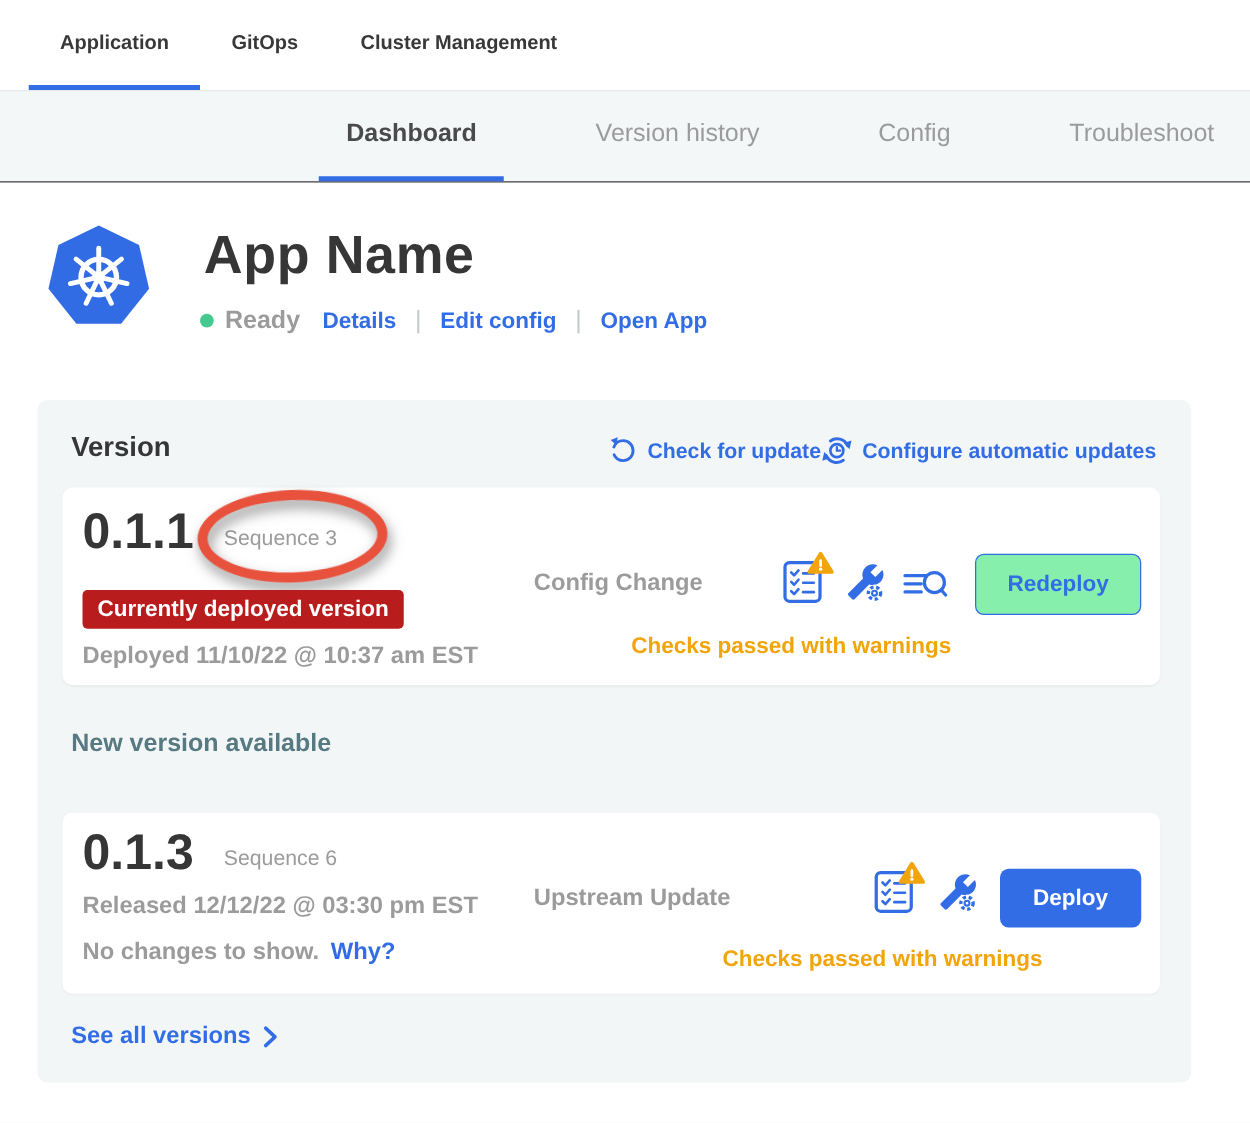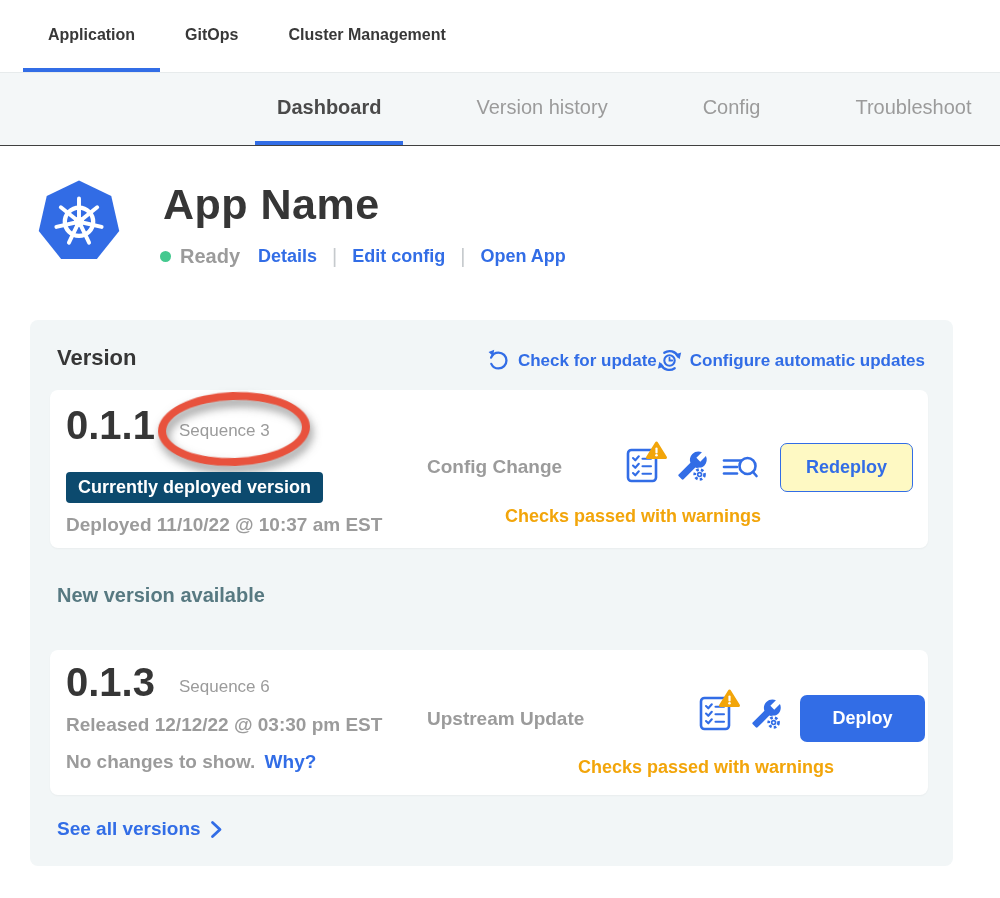--- a/index.html
+++ b/index.html
@@ -28,28 +28,28 @@
   .hlink{font-size:18px;font-weight:700;color:#326de6;text-decoration:none;cursor:pointer;}
   .pipe{color:#c6cacd;font-size:20px;margin:0 15px;font-weight:400;}
 
   
   .panel{background:#f2f6f7;border-radius:8px;}
   .panel-heading{font-size:22px;font-weight:700;color:#363636;}
   .action-link{display:flex;align-items:center;gap:8px;font-size:17px;font-weight:700;color:#326de6;cursor:pointer;white-space:nowrap;}
   .inner-card{background:#fff;border-radius:8px;box-shadow:0 1px 2px rgba(0,0,0,.04);}
   .ver-num{font-size:40px;font-weight:700;color:#363636;}
   .seq{font-size:17px;color:#9b9b9b;}
-  .badge{display:inline-block;background:#0c4a6e;color:#fff;font-size:18px;font-weight:700;
+  .badge{display:inline-block;background:#b91c1c;color:#fff;font-size:18px;font-weight:700;
          line-height:31px;padding:0 12px;border-radius:4px;}
   .meta{font-size:19px;font-weight:600;color:#9b9b9b;}
   .change-type{font-size:19px;font-weight:700;color:#9b9b9b;}
   .checks{font-size:18px;font-weight:700;color:#f2a50a;}
   .btn{display:flex;align-items:center;justify-content:center;font-size:18px;font-weight:700;
        border-radius:7px;cursor:pointer;box-sizing:border-box;}
-  .btn-outline{background:#fef9c3;color:#326de6;border:1.5px solid #326de6;}
+  .btn-outline{background:#86efac;color:#326de6;border:1.5px solid #326de6;}
   .btn-fill{background:#326de6;color:#fff;border:none;}
   .banner{font-size:20px;font-weight:700;color:#577981;}
   .see-all{display:flex;align-items:center;gap:9px;font-size:19px;font-weight:700;color:#326de6;cursor:pointer;}
 
   
   .red-ellipse{border:8px solid #e8523d;border-radius:50%;box-sizing:border-box;
                filter:drop-shadow(2px 6px 5px rgba(40,40,40,.5));pointer-events:none;}
   .link-inline{color:#326de6;font-weight:700;cursor:pointer;}
 </style>
 </head>
@@ -208,21 +208,21 @@
       </div>
       <div class="abs" style="left:701px;top:48px;">
         <svg width="31" height="31" viewBox="0 0 24 24">
           <path transform="scale(-1,1) translate(-24,0)" d="M22.7 19l-9.1-9.1c.9-2.3.4-5-1.5-6.9-2-2-5-2.4-7.4-1.3L9 6 6 9 1.6 4.7C.4 7.1.9 10.1 2.9 12.1c1.9 1.9 4.6 2.4 6.9 1.5l9.1 9.1c.4.4 1 .4 1.4 0l2.3-2.3c.5-.4.5-1.1.1-1.4z" fill="#326de6"></path>
           <circle cx="17.5" cy="19" r="5.4" fill="#ffffff"></circle>
           <circle cx="17.5" cy="19" r="3.8" fill="none" stroke="#326de6" stroke-width="2.1" stroke-dasharray="2 1.7"></circle>
           <circle cx="17.5" cy="19" r="1.5" fill="none" stroke="#326de6" stroke-width="1.3"></circle>
         </svg>
       </div>
 
-      <div class="abs btn btn-fill" style="left:750px;top:45px;width:125px;height:47px;">Deploy</div>
+      <div class="abs btn btn-fill" style="left:750px;top:45px;width:113px;height:47px;">Deploy</div>
       <div class="abs checks" style="left:528px;top:107px;">Checks passed with warnings</div>
     </div>
 
     <div class="abs see-all" style="left:27px;top:498px;">
       <span>See all versions</span>
       <span style="display:flex;">
         <svg width="13" height="19" viewBox="0 0 13 19">
           <polyline points="2.5,2.5 10,9.5 2.5,16.5" fill="none" stroke="#326de6" stroke-width="2.8" stroke-linecap="round" stroke-linejoin="round"></polyline>
         </svg>
       </span>

